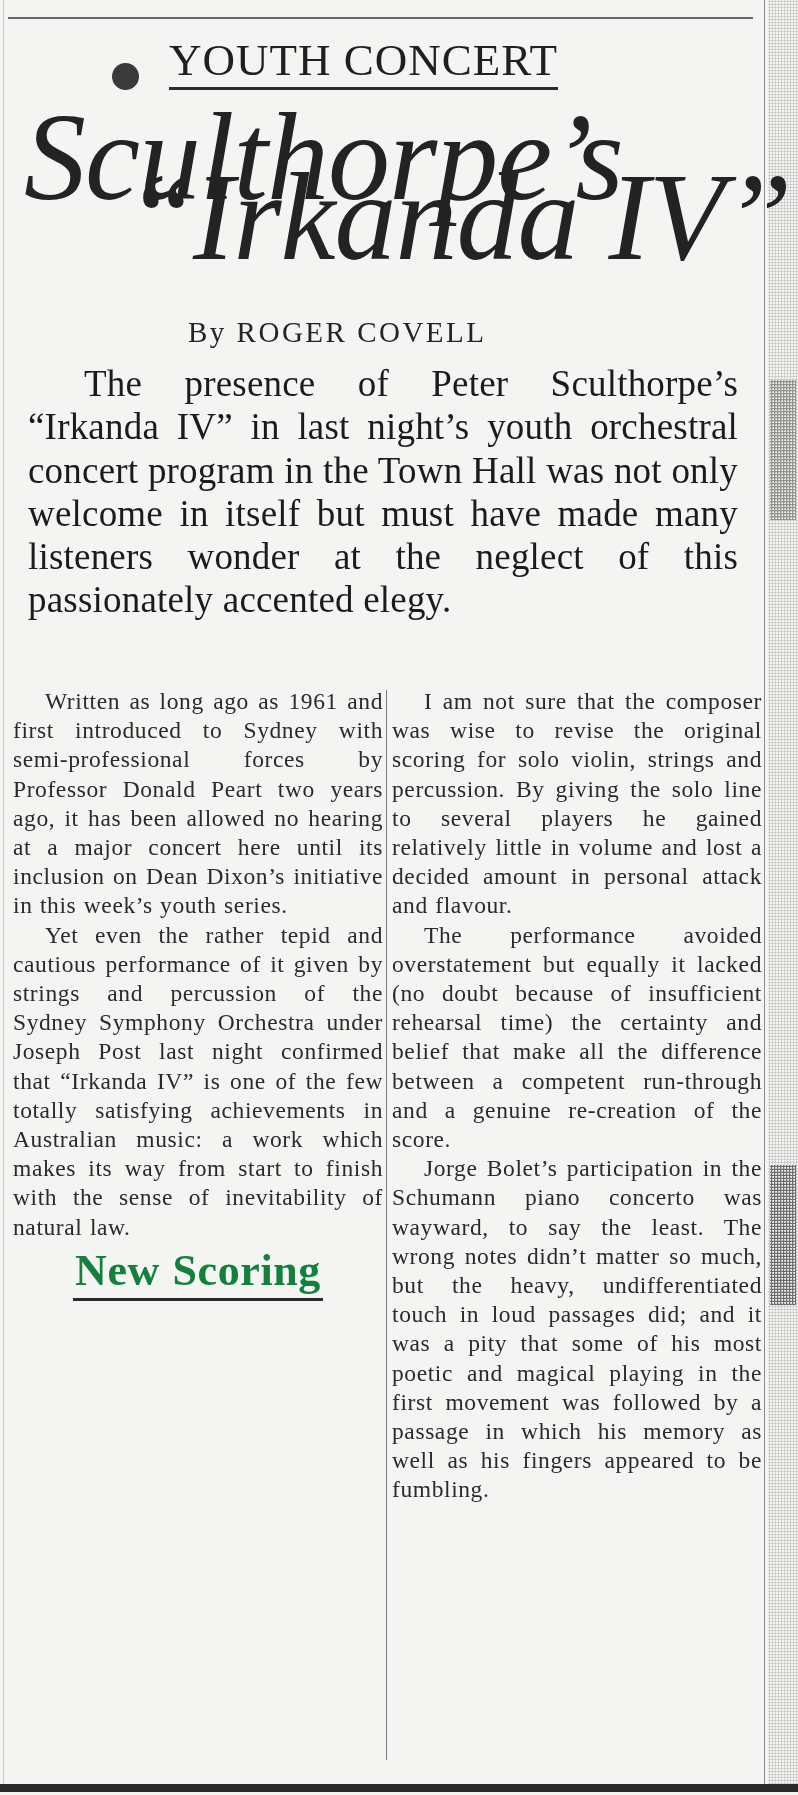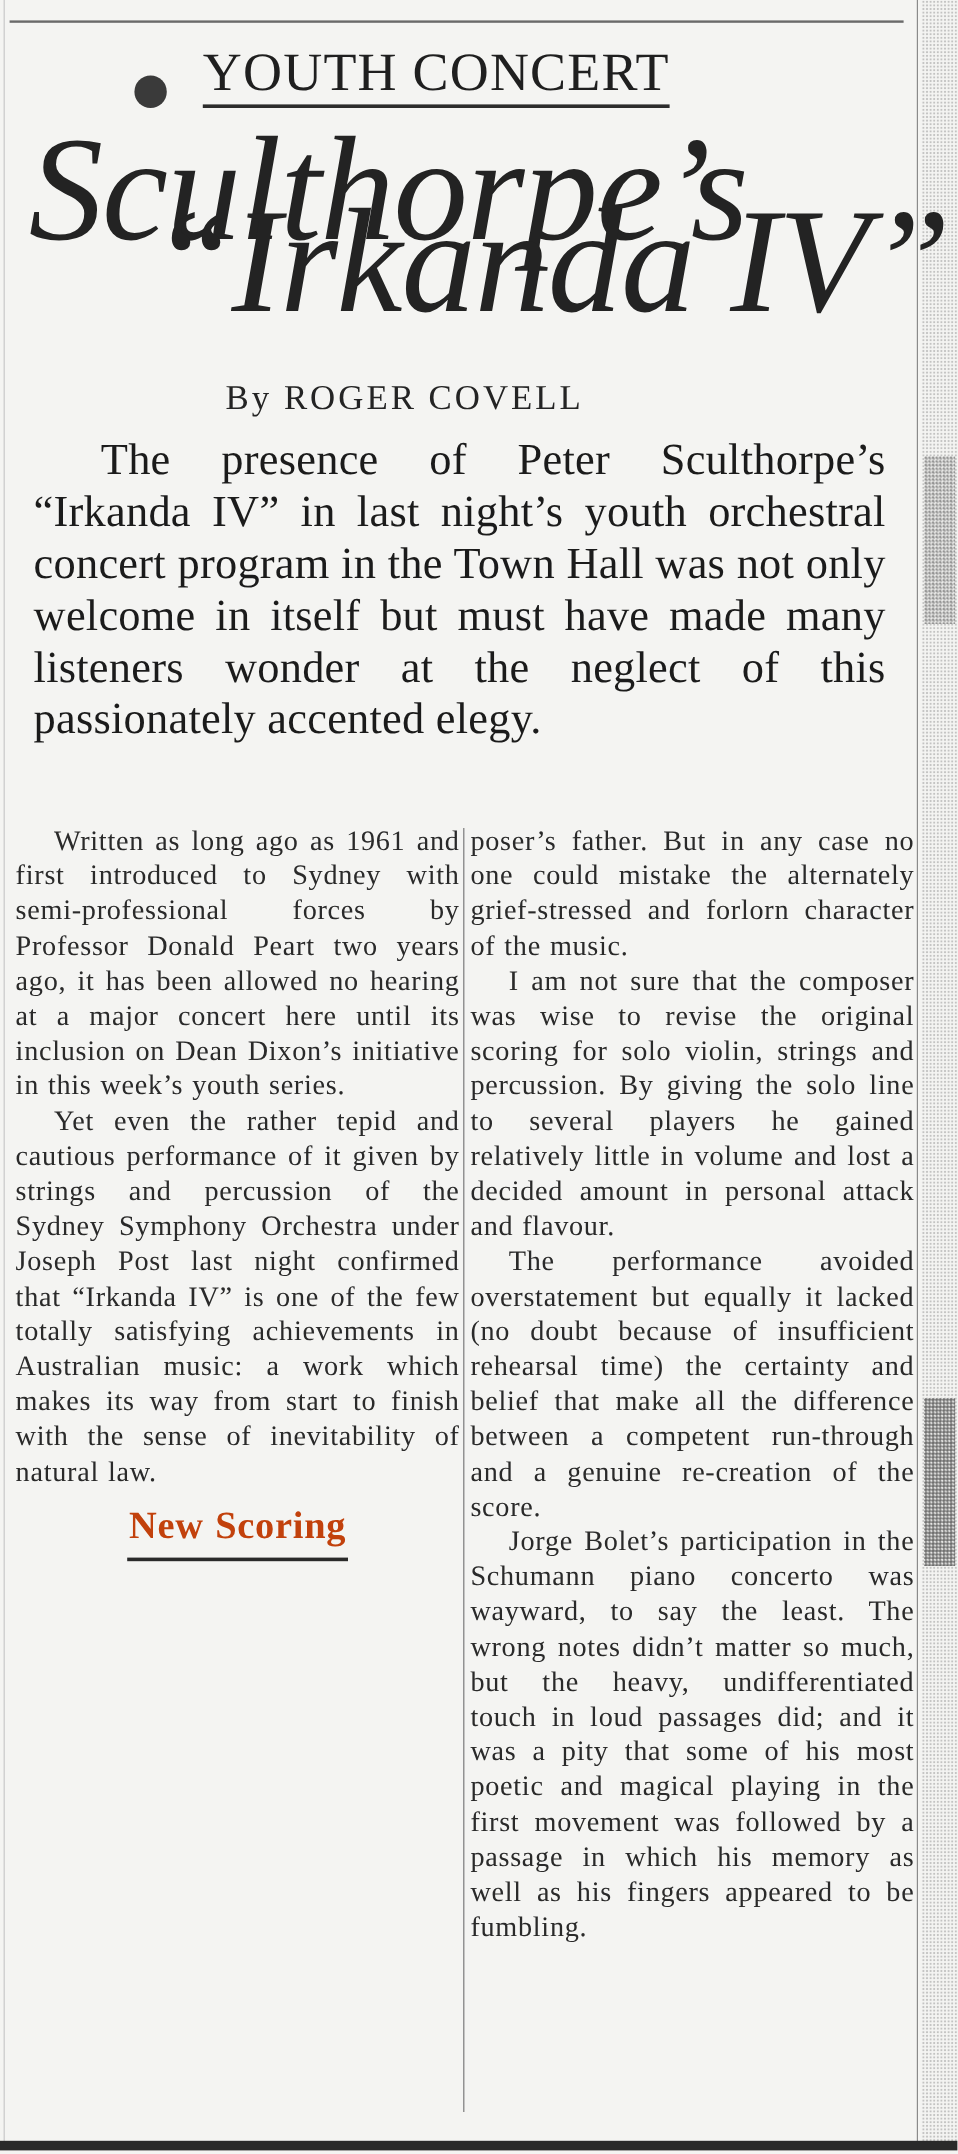--- a/index.html
+++ b/index.html
@@ -45,21 +45,21 @@
     top: 687px; width: 370px;
     font-size: 23.5px; line-height: 29.2px; text-align: justify;
     color: #2a2a2a; letter-spacing: 0.6px; word-spacing: 1px;
   }
   .col p { margin: 0; text-indent: 32px; }
   .col p.cont { text-indent: 0; }
   .col-left { left: 13px; }
   .col-right { left: 392px; }
   .col-divider { left: 386px; top: 690px; width: 1px; height: 1070px; background: #7a7a7a; }
   .subhead {
-    text-align: center; font-size: 32px; font-weight: bold; line-height: 46px; color: #c2410c;
+    text-align: center; font-size: 44px; font-weight: bold; line-height: 46px; color: #15803d;
     margin: 6px 0 14px 0; text-indent: 0;
   }
   .subhead span { display: inline-block; border-bottom: 3px solid #2a2a2a; padding: 0 2px 4px 2px; }
 </style>
 </head>
 <body>
 
 <div class="abs left-border"></div>
 <div class="abs top-rule"></div>
 <div class="abs right-border"></div>
@@ -83,19 +83,18 @@
 
 <div class="abs col col-left">
   <p>Written as long ago as 1961 and first introduced to Sydney with semi-professional forces by Professor Donald Peart two years ago, it has been allowed no hearing at a major concert here until its inclusion on Dean Dixon’s initiative in this week’s youth series.</p>
   <p>Yet even the rather tepid and cautious performance of it given by strings and percussion of the Sydney Symphony Orchestra under Joseph Post last night confirmed that “Irkanda IV” is one of the few totally satisfying achievements in Australian music: a work which makes its way from start to finish with the sense of inevitability of natural law.</p>
   <div class="subhead">
     <span>New Scoring</span>
   </div>
 </div>
 
 <div class="abs col col-right">
-  <p class="cont">poser’s father.  But in any case no one could mistake the alternately grief-stressed and forlorn character of the music.</p>
   <p>I am not sure that the composer was wise to revise the original scoring for solo violin, strings and percussion.  By giving the solo line to several players he gained relatively little in volume and lost a decided amount in personal attack and flavour.</p>
   <p>The performance avoided overstatement but equally it lacked (no doubt because of insufficient rehearsal time) the certainty and belief that make all the difference between a competent run-through and a genuine re-creation of the score.</p>
   <p>Jorge Bolet’s participation in the Schumann piano concerto was wayward, to say the least. The wrong notes didn’t matter so much, but the heavy, undifferentiated touch in loud passages did; and it was a pity that some of his most poetic and magical playing in the first movement was followed by a passage in which his memory as well as his fingers appeared to be fumbling.</p>
 </div>
 
 <div class="abs bottom-rule"></div>
 
 </body></html>

